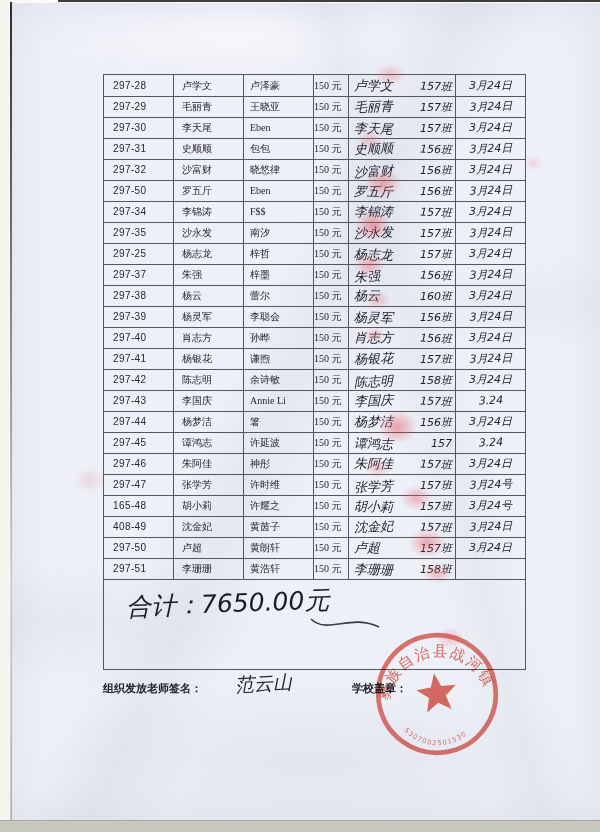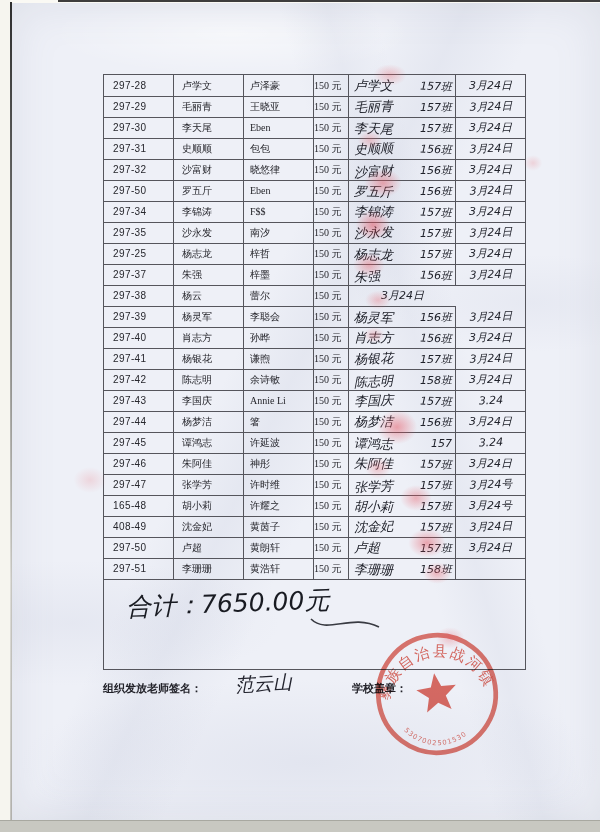--- a/index.html
+++ b/index.html
@@ -205,20 +205,24 @@
     </div>
     <div class="c c-date">
       <span class="hw hw-date">3月24日</span>
     </div>
   </div>
           <div class="trow">
     <div class="c c-id">297-38</div>
     <div class="c c-name">杨云</div>
     <div class="c c-alias">蕾尔</div>
     <div class="c c-amt">150 元</div>
+    <div class="c c-sign">
+      <span class="hw hw-sign">杨云</span>
+      <span class="hw hw-cls">160班</span>
+    </div>
     <div class="c c-date">
       <span class="hw hw-date">3月24日</span>
     </div>
   </div>
           <div class="trow">
     <div class="c c-id">297-39</div>
     <div class="c c-name">杨灵军</div>
     <div class="c c-alias">李聪会</div>
     <div class="c c-amt">150 元</div>
     <div class="c c-sign">

